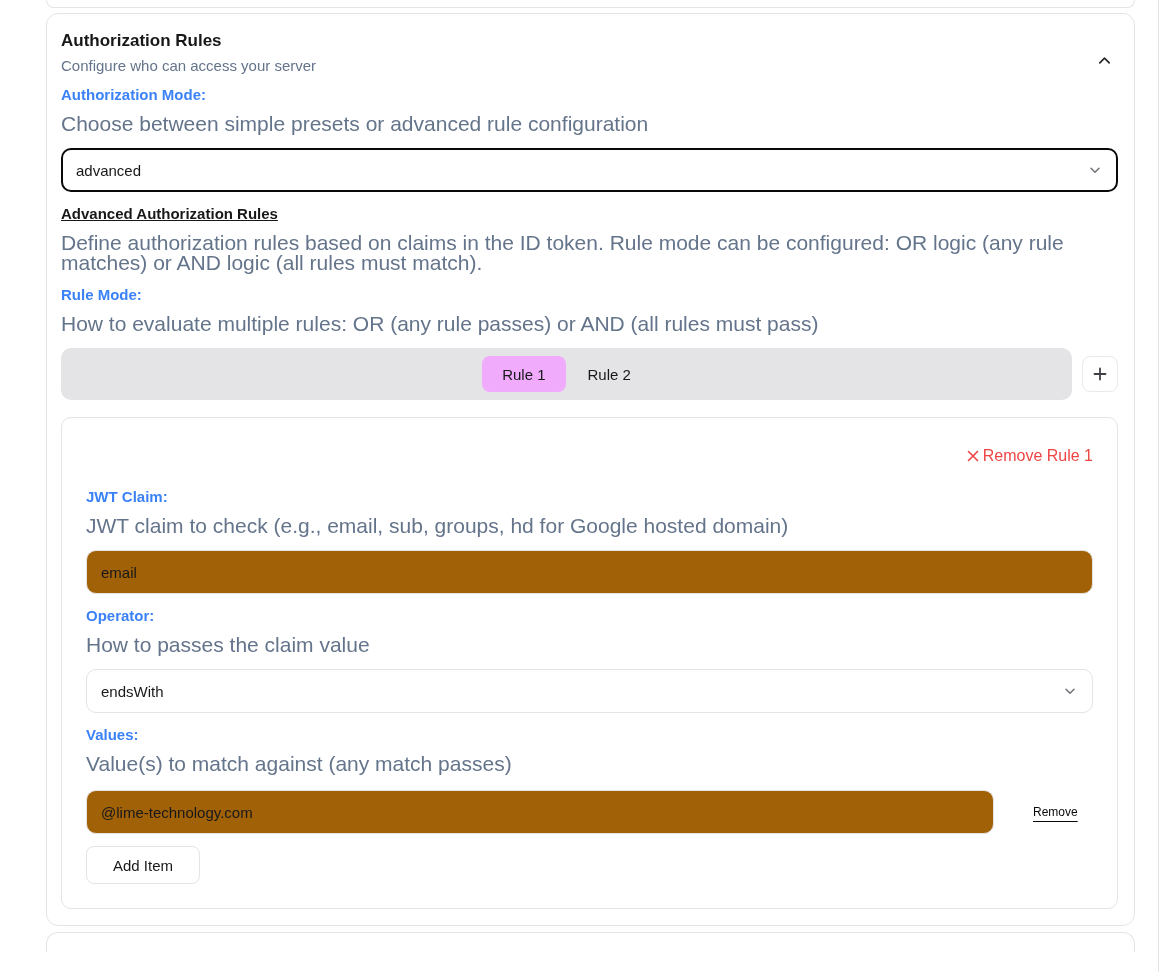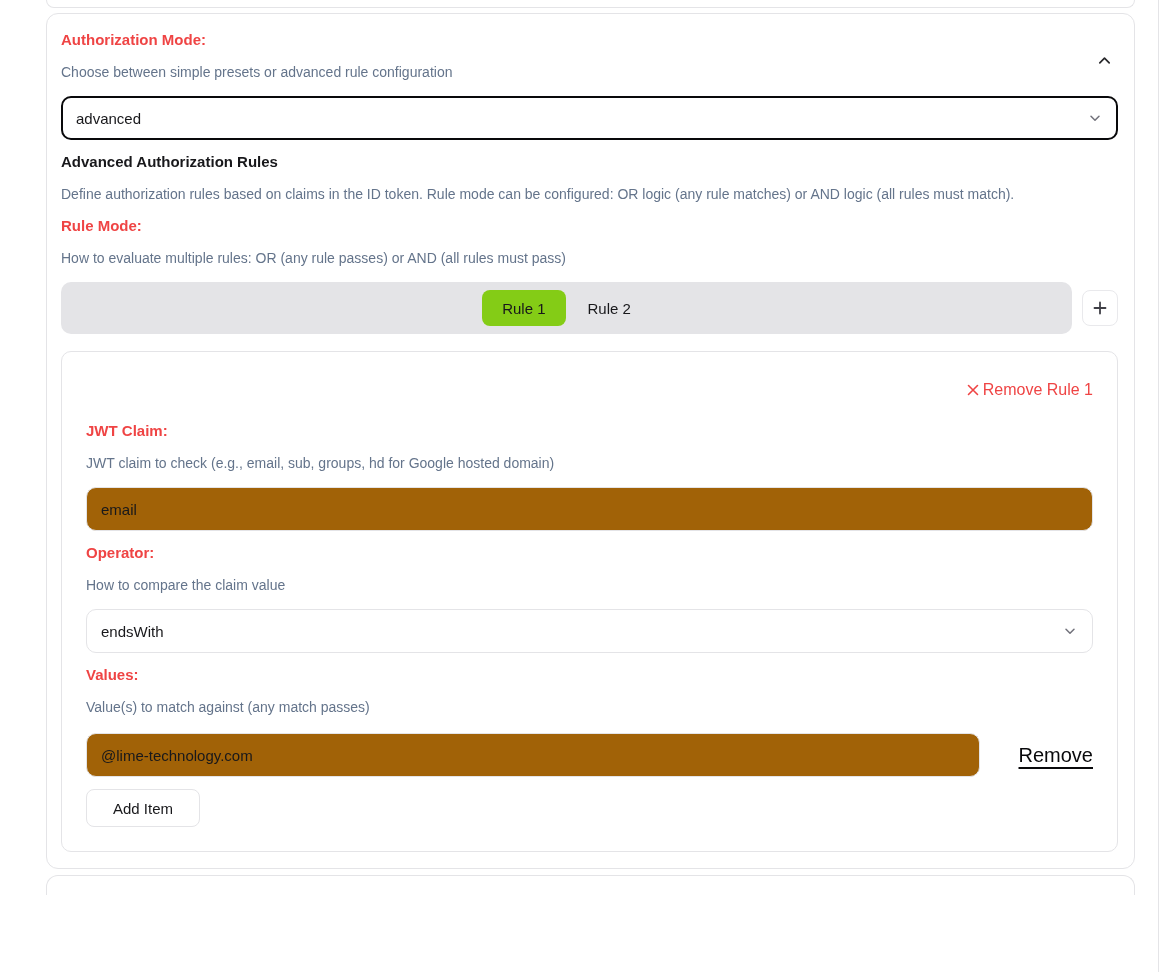--- a/index.html
+++ b/index.html
@@ -18,23 +18,23 @@
     margin-top:5px; border:1px solid #e4e4e7; border-radius:12px;
     padding:16px 16px 16px 14px; position:relative; background:#fff;
   }
   .card-header h2 { font-size:17px; line-height:22px; font-weight:600; margin:0 0 4px; color:#18181b; }
   .subtitle { font-size:15px; line-height:20px; color:#64748b; margin:0 0 9px; }
   .collapse-btn {
     position:absolute; top:32px; right:16px; width:28px; height:28px;
     display:flex; align-items:center; justify-content:center;
     background:none; border:none; cursor:pointer; padding:0;
   }
-  .field-label { font-size:15px; line-height:20px; font-weight:600; margin:0 0 9px; color:#ef4444; }
-  .field-desc { font-size:14px; line-height:20px; color:#64748b; margin:12px 0 14px; }
-  .section-heading { font-size:15px; line-height:20px; font-weight:600; margin:0 0 9px; color:#18181b; }
+  .field-label { font-size:15px; line-height:20px; font-weight:600; margin:0 0 9px; color:#3b82f6; }
+  .field-desc { font-size:21px; line-height:20px; color:#64748b; margin:0 0 14px; }
+  .section-heading { font-size:15px; line-height:20px; font-weight:600; margin:0 0 9px; color:#18181b;text-decoration:underline; }
 
   .select-box {
     height:44px; border:1px solid #e4e4e7; border-radius:10px; background:#fff;
     display:flex; align-items:center; justify-content:space-between;
     padding:0 14px; font-size:15px; color:#18181b; margin-bottom:12px; cursor:pointer;
   }
   .select-box.focused { border:2px solid #09090b; padding:0 13px; }
   .chev { flex:none; display:block; }
 
   .text-input {
@@ -46,35 +46,35 @@
   .tabs-row { display:flex; align-items:center; margin:2px 0 17px; }
   .tabbar {
     flex:1; height:52px; background:#e4e4e7; border-radius:10px;
     display:flex; align-items:center; justify-content:center; gap:2px; padding:8px;
   }
   .tab {
     height:36px; padding:0 20px; display:flex; align-items:center; justify-content:center;
     font-size:15px; font-weight:500; color:#18181b; border-radius:8px; cursor:pointer; border:none; background:none;
     font-family:"Liberation Sans", sans-serif;
   }
-  .tab.active { background:#84cc16;text-align:center; }
+  .tab.active { background:#f0abfc;text-align:center; }
   .add-rule-btn {
     flex:none; width:36px; height:36px; margin-left:10px;
     border:1px solid #e9e9ec; border-radius:8px; background:#fff; cursor:pointer;
     display:flex; align-items:center; justify-content:center; padding:0;
   }
 
   .rule-card { border:1px solid #e4e4e7; border-radius:10px; padding:24px; background:#fff; }
   .remove-rule-row { display:flex; justify-content:flex-end; align-items:center; gap:3px; margin:4px 0 21px; height:20px; cursor:pointer; }
   .remove-rule-label { color:#ef4444; font-size:16px; line-height:20px; }
 
   .value-row { display:flex; align-items:center; margin:16px 0 12px;gap:14px; }
   .value-row .text-input { width:908px; margin:0; }
   .remove-link {
-    margin-left:25px; font-size:20px; font-weight:500; color:#09090b;
+    margin-left:25px; font-size:12px; font-weight:500; color:#09090b;
     text-decoration:underline; text-underline-offset:5px; cursor:pointer;
   }
   .add-item-btn {
     height:38px; padding:0 26px; border:1px solid #e4e4e7; border-radius:8px; background:#fff;
     font-size:15px; font-weight:500; color:#18181b; cursor:pointer; font-family:"Liberation Sans", sans-serif;
   }
 
   .next-card { margin-top:6px; border:1px solid #e4e4e7; border-bottom:none; border-radius:12px 12px 0 0; height:20px; padding:6px 14px 0; }
 </style>
 </head>
@@ -87,20 +87,24 @@
   <div class="partial-card-above"></div>
 
   <div class="main-card">
 
     <button class="collapse-btn">
       <svg width="15" height="15" viewBox="0 0 16 16" fill="none">
           <path d="M3 10.5 L8 5.5 L13 10.5" stroke="#27272a" stroke-width="1.8" stroke-linecap="round" stroke-linejoin="round"></path>
         </svg>
     </button>
 
+    <div class="card-header">
+      <h2>Authorization Rules</h2>
+      <div class="subtitle">Configure who can access your server</div>
+    </div>
 
     <div class="field-label">Authorization Mode:</div>
     <div class="field-desc">Choose between simple presets or advanced rule configuration</div>
     <div class="select-box focused">
       <span>advanced</span>
       <svg class="chev" width="16" height="16" viewBox="0 0 16 16" fill="none">
           <path d="M4 6.2 L8 10.2 L12 6.2" stroke="#71717a" stroke-width="1.5" stroke-linecap="round" stroke-linejoin="round"></path>
         </svg>
     </div>
 
@@ -129,21 +133,21 @@
             <path d="M2.5 2.5 L11.5 11.5 M11.5 2.5 L2.5 11.5" stroke="#ef4444" stroke-width="1.6" stroke-linecap="round"></path>
           </svg>
         <span class="remove-rule-label">Remove Rule 1</span>
       </div>
 
       <div class="field-label">JWT Claim:</div>
       <div class="field-desc">JWT claim to check (e.g., email, sub, groups, hd for Google hosted domain)</div>
       <input class="text-input" type="text" value="email" style="">
 
       <div class="field-label">Operator:</div>
-      <div class="field-desc">How to compare the claim value</div>
+      <div class="field-desc">How to passes the claim value</div>
       <div class="select-box">
         <span>endsWith</span>
         <svg class="chev" width="16" height="16" viewBox="0 0 16 16" fill="none">
             <path d="M4 6.2 L8 10.2 L12 6.2" stroke="#71717a" stroke-width="1.5" stroke-linecap="round" stroke-linejoin="round"></path>
           </svg>
       </div>
 
       <div class="field-label">Values:</div>
       <div class="field-desc">Value(s) to match against (any match passes)</div>
 

